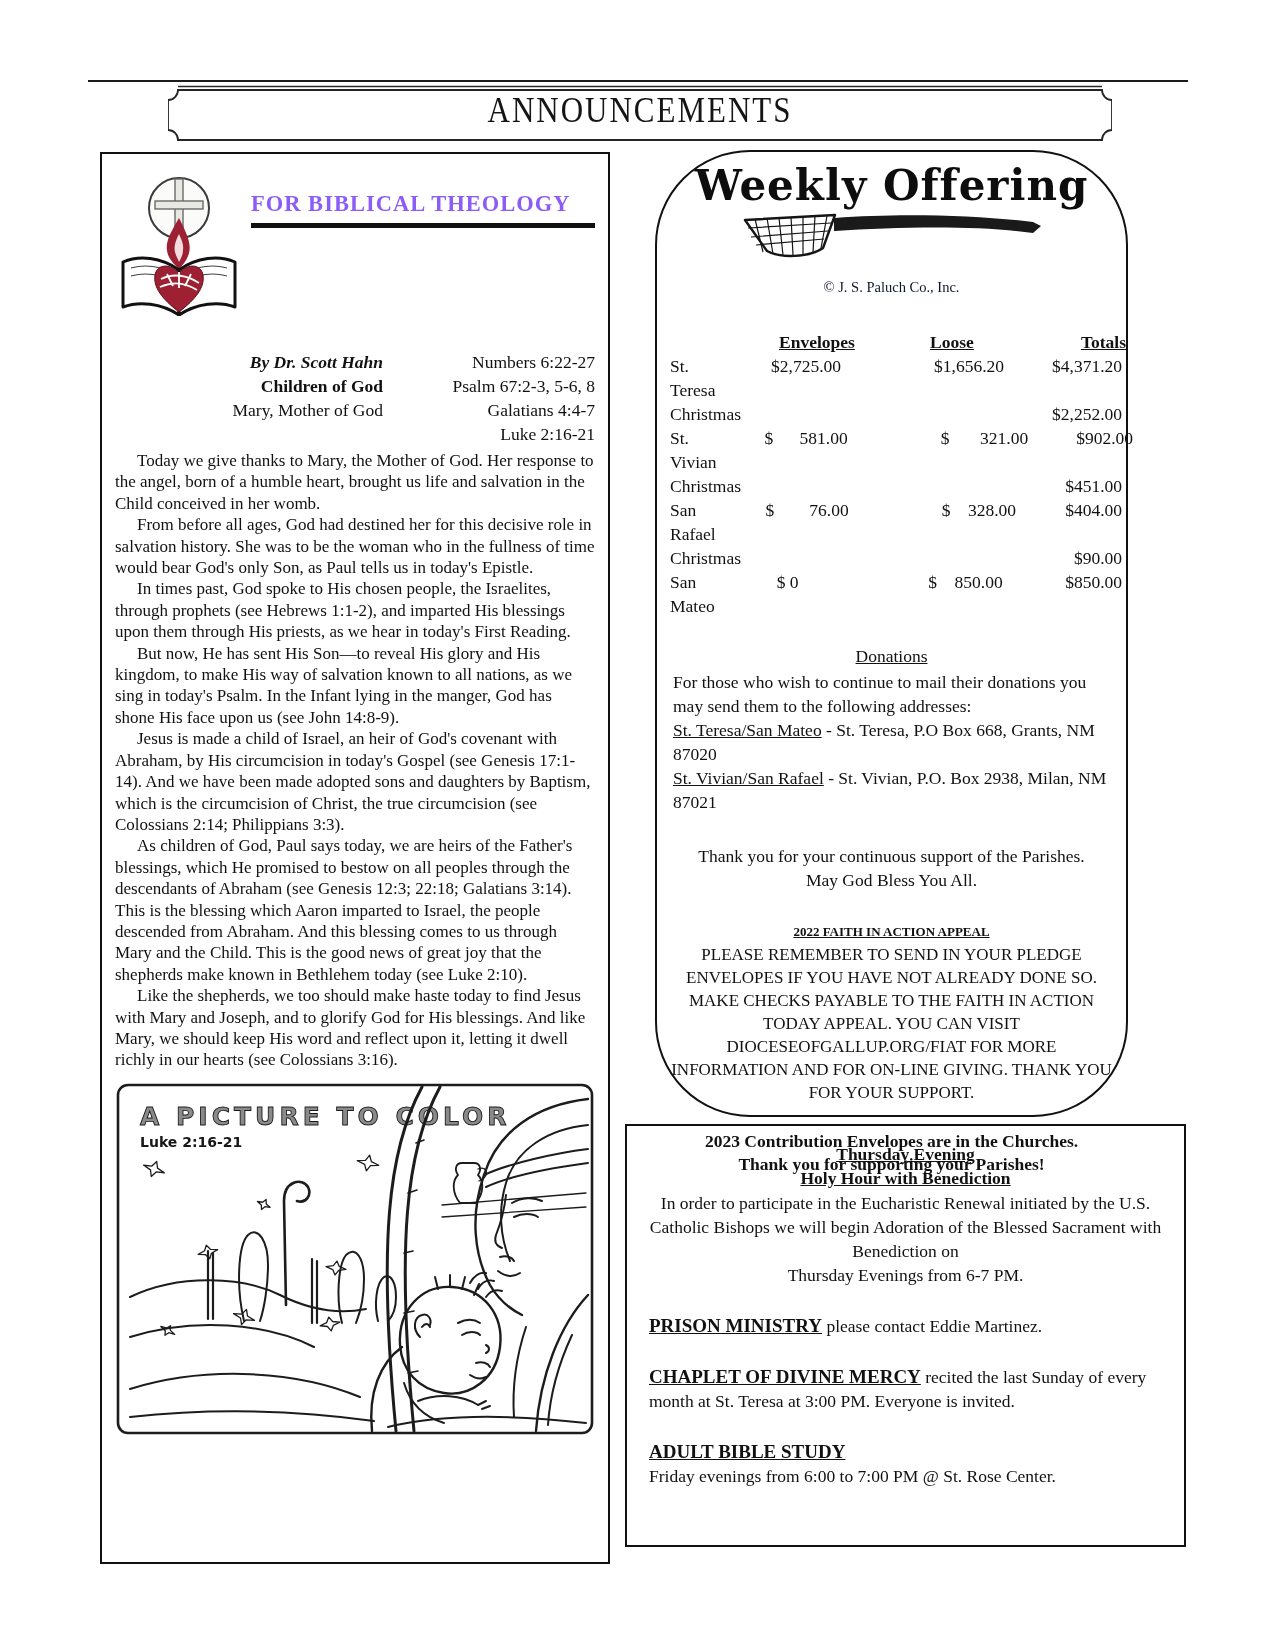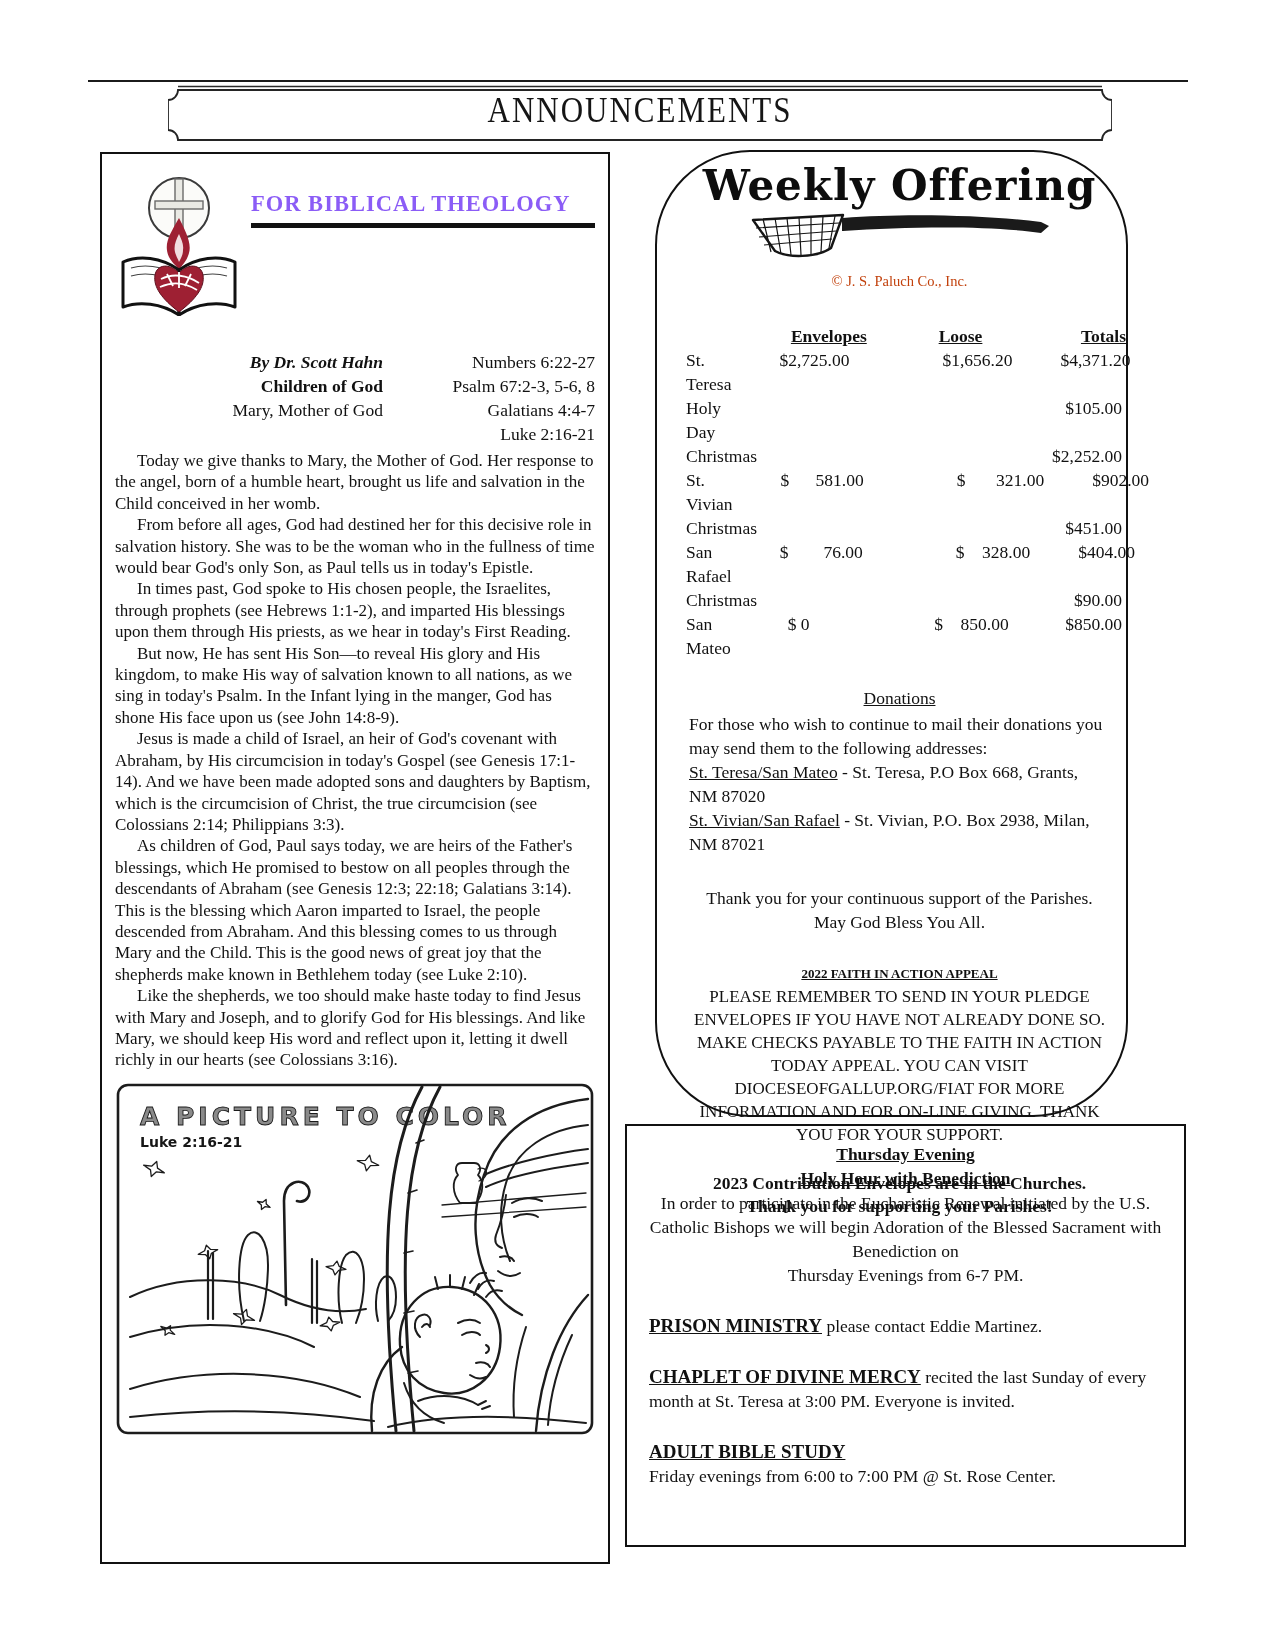--- a/index.html
+++ b/index.html
@@ -32,25 +32,25 @@
   .byline-b{font-weight:bold;}
   .readings{flex:0 0 212px;font-size:17.5px;line-height:24px;}
 
   .article{margin-top:4px;font-size:17px;line-height:21.4px;text-align:left;}
   .article p{margin:0;text-indent:22px;}
 
   .coloring-wrap{margin-top:12px;text-align:center;}
 
   
   .weekly-box{position:absolute;left:655px;top:150px;width:473px;height:967px;
-     border:2px solid #111;border-radius:95px;box-sizing:border-box;padding:10px 0 0 16px;}
+     border:2px solid #111;border-radius:95px;box-sizing:border-box;padding:10px 0 0 0;}
   .wk-title{text-align:center;font-family:"DejaVu Serif",serif;font-weight:bold;
      font-size:42px;line-height:1.05;letter-spacing:1px;color:#0d0d0d;margin-top:2px;}
   .basket-wrap{text-align:center;margin-top:0;}
-  .copyright{text-align:center;font-size:14.5px;margin-top:7px;color:#c2410c;}
+  .copyright{text-align:center;font-size:14.5px;margin-top:13px;color:#0f172a;}
 
   .otable{margin-top:34px;font-size:17.5px;line-height:24px;}
   .orow{display:flex;padding-left:13px;gap:48px;}
   .c{box-sizing:border-box;}
   .c.name{width:92px;}
   .c.env{width:92px;white-space:pre;}
   .c.loose{width:148px;white-space:pre;padding-left:45px;}
   .c.total{width:116px;text-align:right;padding-right:4px;}
   .ohead .hd{font-weight:bold;text-decoration:underline;}
   .ohead .env,.ohead .loose{text-align:center;white-space:normal;padding-left:0;}
@@ -258,26 +258,20 @@
         <div class="c total"><span class="hd">Totals</span></div>
       </div>
 
       <div class="orow">
         <div class="c name">St. Teresa</div>
         <div class="c env">$2,725.00</div>
         <div class="c loose">$1,656.20</div>
         <div class="c total">$4,371.20</div>
       </div>
       <div class="orow">
-        <div class="c name">Holy Day</div>
-        <div class="c env"></div>
-        <div class="c loose"></div>
-        <div class="c total">$105.00</div>
-      </div>
-      <div class="orow">
         <div class="c name">Christmas</div>
         <div class="c env"></div>
         <div class="c loose"></div>
         <div class="c total">$2,252.00</div>
       </div>
       <div class="orow">
         <div class="c name">St. Vivian</div>
         <div class="c env">$      581.00</div>
         <div class="c loose">$       321.00</div>
         <div class="c total">$902.00</div>

